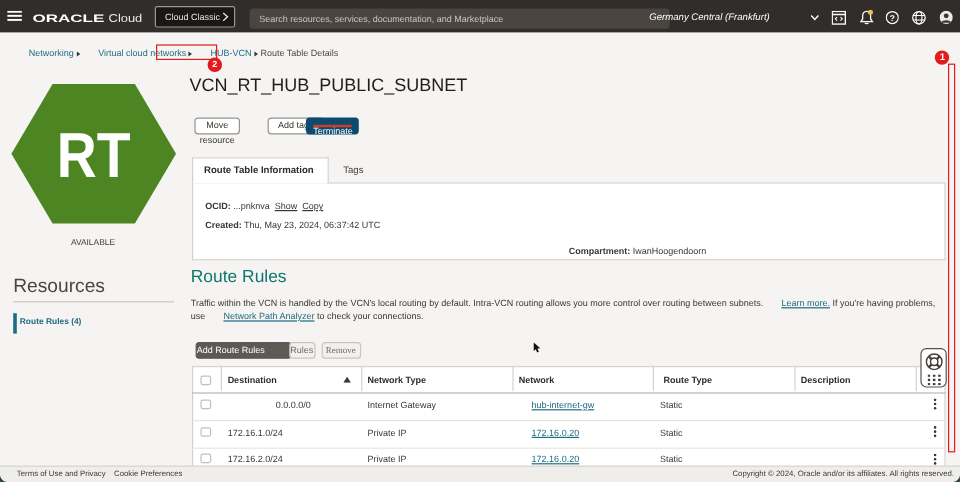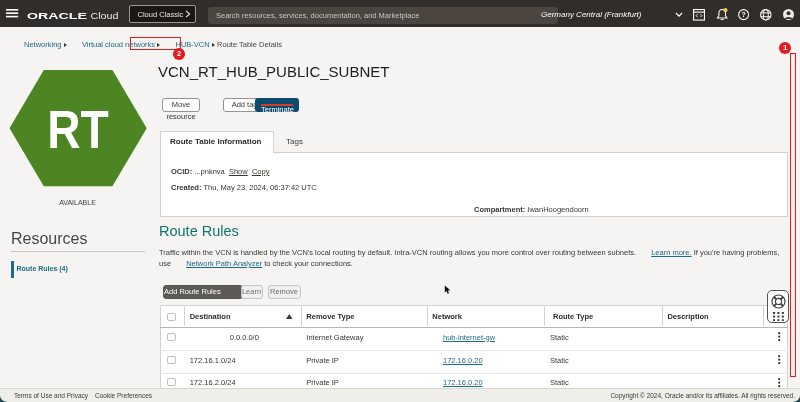--- a/index.html
+++ b/index.html
@@ -96,39 +96,39 @@
 <div class="abs" style="left:286px;top:136.5px;font-size:8px;color:#44403c;">Tags</div>
 
 <div class="abs" style="left:171px;top:167px;font-size:7.5px;color:#3a3733;"><b>OCID:</b> ...pnknva &nbsp;<span class="u">Show</span> &nbsp;<span class="u">Copy</span></div>
 <div class="abs" style="left:171px;top:183px;font-size:7.5px;color:#3a3733;"><b>Created:</b> Thu, May 23, 2024, 06:37:42 UTC</div>
 <div class="abs" style="left:474px;top:167px;font-size:7.5px;color:#3a3733;margin-top:38px;"><b>Compartment:</b> IwanHoogendoorn</div>
 
 <div class="abs" style="left:159px;top:223px;font-size:14.5px;color:#0f766e;">Route Rules</div>
 <div class="abs" style="left:159px;top:246.5px;width:624px;font-size:7.5px;line-height:11.4px;color:#3b3936;">Traffic within the VCN is handled by the VCN's local routing by default. Intra-VCN routing allows you more control over routing between subnets. <a class="teal u">Learn more.</a> If you're having problems, use <a class="teal u">Network Path Analyzer</a> to check your connections.</div>
 
 <div class="abs" style="left:163px;top:284.5px;width:80px;height:14px;background:#5d5955;border:1px solid #5d5955;border-radius:3px;font-size:7.5px;line-height:12px;color:#fff;text-align:left;">Add Route Rules</div>
-<div class="abs" style="left:240.5px;top:284.5px;width:22px;height:14px;background:#f2f0ee;border:1px solid #c8c5c1;border-radius:3px;font-size:7.5px;line-height:12px;color:#6e6b67;text-align:center;">Learn</div>
-<div class="abs" style="left:267.5px;top:284.5px;width:33px;height:14px;background:#f2f0ee;border:1px solid #c8c5c1;border-radius:3px;font-size:7.5px;line-height:12px;color:#6e6b67;text-align:center;">Remove</div>
+<div class="abs" style="left:240.5px;top:284.5px;width:22px;height:14px;background:#f2f0ee;border:1px solid #c8c5c1;border-radius:3px;font-size:7.5px;line-height:12px;color:#6e6b67;text-align:center;">Rules</div>
+<div class="abs" style="left:267.5px;top:284.5px;width:33px;height:14px;background:#f2f0ee;border:1px solid #c8c5c1;border-radius:3px;font-size:7.5px;line-height:12px;color:#6e6b67;text-align:center;font-family:Liberation Serif, serif;">Remove</div>
 
 <div class="abs" style="left:159.6px;top:305.4px;width:628.4px;height:96.6px;background:#fff;border:1px solid #d5d2ce;border-bottom:none;"></div>
 
 <div class="abs" style="left:159.6px;top:326.5px;width:628.4px;height:1px;background:#b9b6b2;"></div>
 
 <div class="abs" style="left:183.6px;top:305.4px;width:1px;height:21px;background:#d5d2ce;"></div>
 <div class="abs" style="left:301px;top:305.4px;width:1px;height:21px;background:#d5d2ce;"></div>
 <div class="abs" style="left:427px;top:305.4px;width:1px;height:21px;background:#d5d2ce;"></div>
 <div class="abs" style="left:544px;top:305.4px;width:1px;height:21px;background:#d5d2ce;"></div>
 <div class="abs" style="left:661.9px;top:305.4px;width:1px;height:21px;background:#d5d2ce;"></div>
 <div class="abs" style="left:763px;top:305.4px;width:1px;height:21px;background:#d5d2ce;"></div>
 
 <div class="abs" style="left:189.7px;top:312px;font-size:7.5px;font-weight:700;color:#2e2b28;">Destination</div>
 <svg class="abs" style="left:286.3px;top:313.8px;" width="6.5" height="5">
     <polygon points="3.25,0 6.5,5 0,5" fill="#3a3733"></polygon>
   </svg>
-<div class="abs" style="left:306.3px;top:312px;font-size:7.5px;font-weight:700;color:#2e2b28;">Remove Type</div>
+<div class="abs" style="left:306.3px;top:312px;font-size:7.5px;font-weight:700;color:#2e2b28;">Network Type</div>
 <div class="abs" style="left:432.3px;top:312px;font-size:7.5px;font-weight:700;color:#2e2b28;">Network</div>
 <div class="abs" style="left:553px;top:312px;font-size:7.5px;font-weight:700;color:#2e2b28;">Route Type</div>
 <div class="abs" style="left:667.4px;top:312px;font-size:7.5px;font-weight:700;color:#2e2b28;">Description</div>
 
 <div class="abs" style="left:167.3px;top:313.2px;width:8.5px;height:8px;border:1px solid #c3c0bc;border-radius:2px;background:#fff;"></div>
 <div class="abs" style="left:167.3px;top:332.6px;width:8.5px;height:8px;border:1px solid #c3c0bc;border-radius:2px;background:#fff;"></div>
 <div class="abs" style="left:167.3px;top:355.6px;width:8.5px;height:8px;border:1px solid #c3c0bc;border-radius:2px;background:#fff;"></div>
 <div class="abs" style="left:167.3px;top:378px;width:8.5px;height:8px;border:1px solid #c3c0bc;border-radius:2px;background:#fff;"></div>
 
 <div class="abs" style="left:159.6px;top:350px;width:628.4px;height:1px;background:#e8e6e3;"></div>

